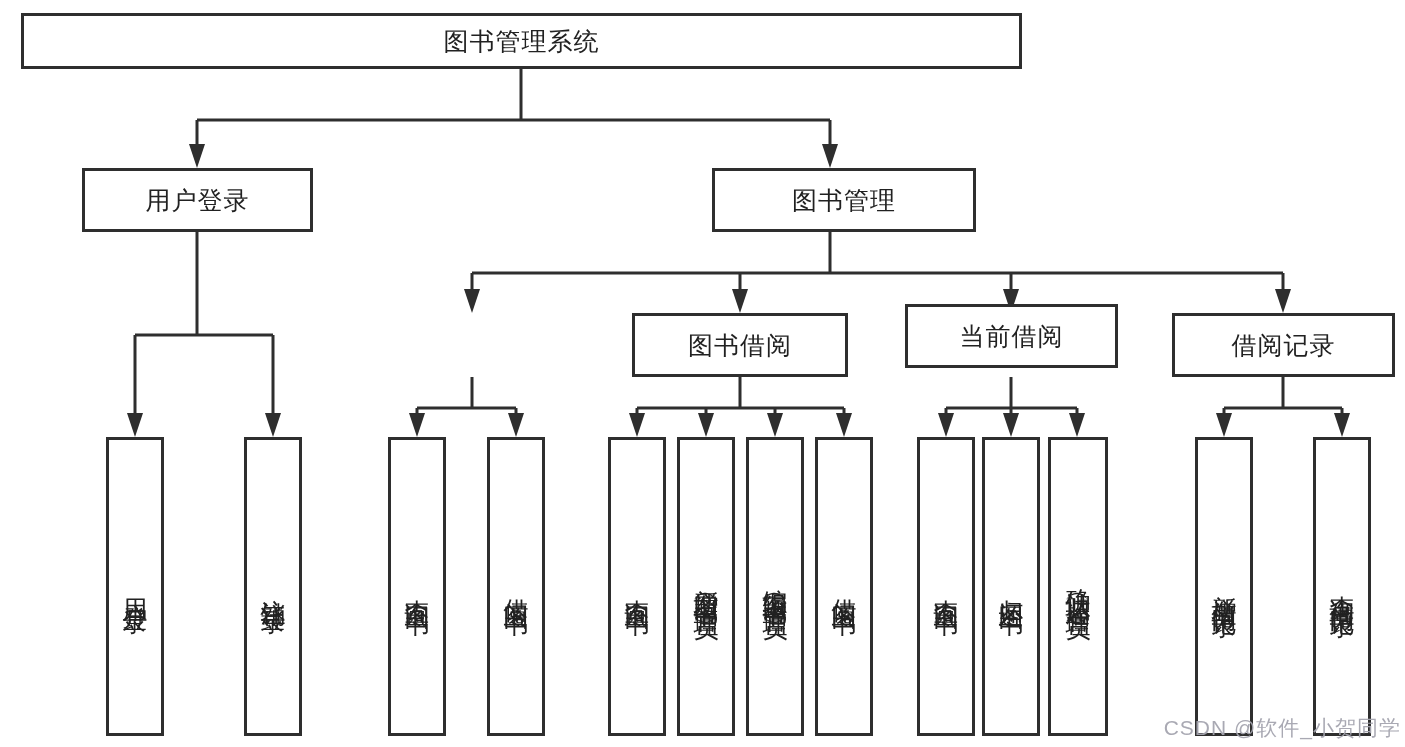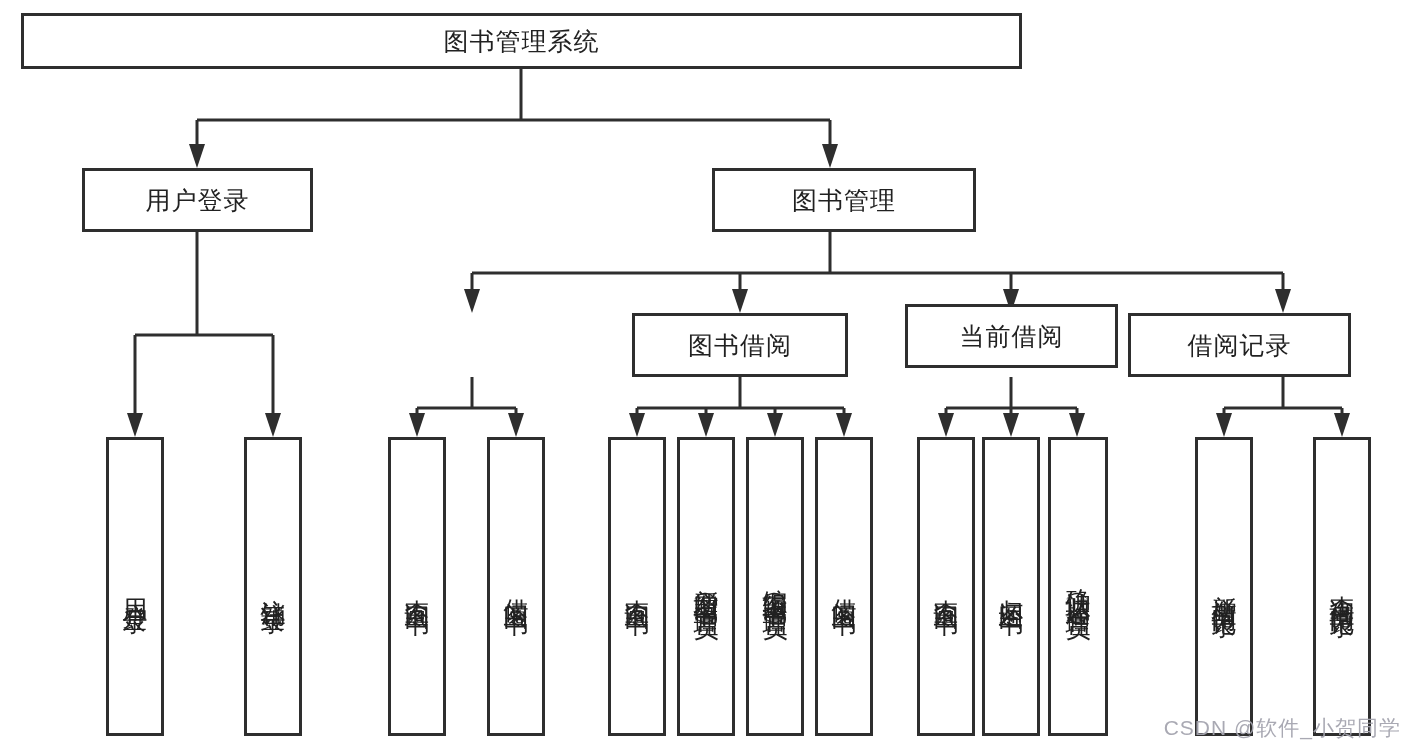--- a/index.html
+++ b/index.html
@@ -85,21 +85,21 @@
     <polygon points="1334,413 1350,413 1342,437"></polygon>
   </svg>
 
   <div class="box" style="left:21px;top:13px;width:1001px;height:56px;text-align:center;">图书管理系统</div>
 
   <div class="box" style="left:82px;top:168px;width:231px;height:64px;">用户登录</div>
   <div class="box" style="left:712px;top:168px;width:264px;height:64px;">图书管理</div>
 
   <div class="box" style="left:632px;top:313px;width:216px;height:64px;">图书借阅</div>
   <div class="box" style="left:905px;top:304px;width:213px;height:64px;">当前借阅</div>
-  <div class="box" style="left:1128px;top:313px;width:223px;height:64px;">借阅记录</div>
+  <div class="box" style="left:1172px;top:313px;width:223px;height:64px;">借阅记录</div>
 
   <div class="vbox" style="left:106px;top:437px;width:58px;height:299px;">
     <span class="vtext">用户登录</span>
   </div>
   <div class="vbox" style="left:244px;top:437px;width:58px;height:299px;">
     <span class="vtext">注销登录</span>
   </div>
 
   <div class="vbox" style="left:388px;top:437px;width:58px;height:299px;">
     <span class="vtext">查询图书</span>

